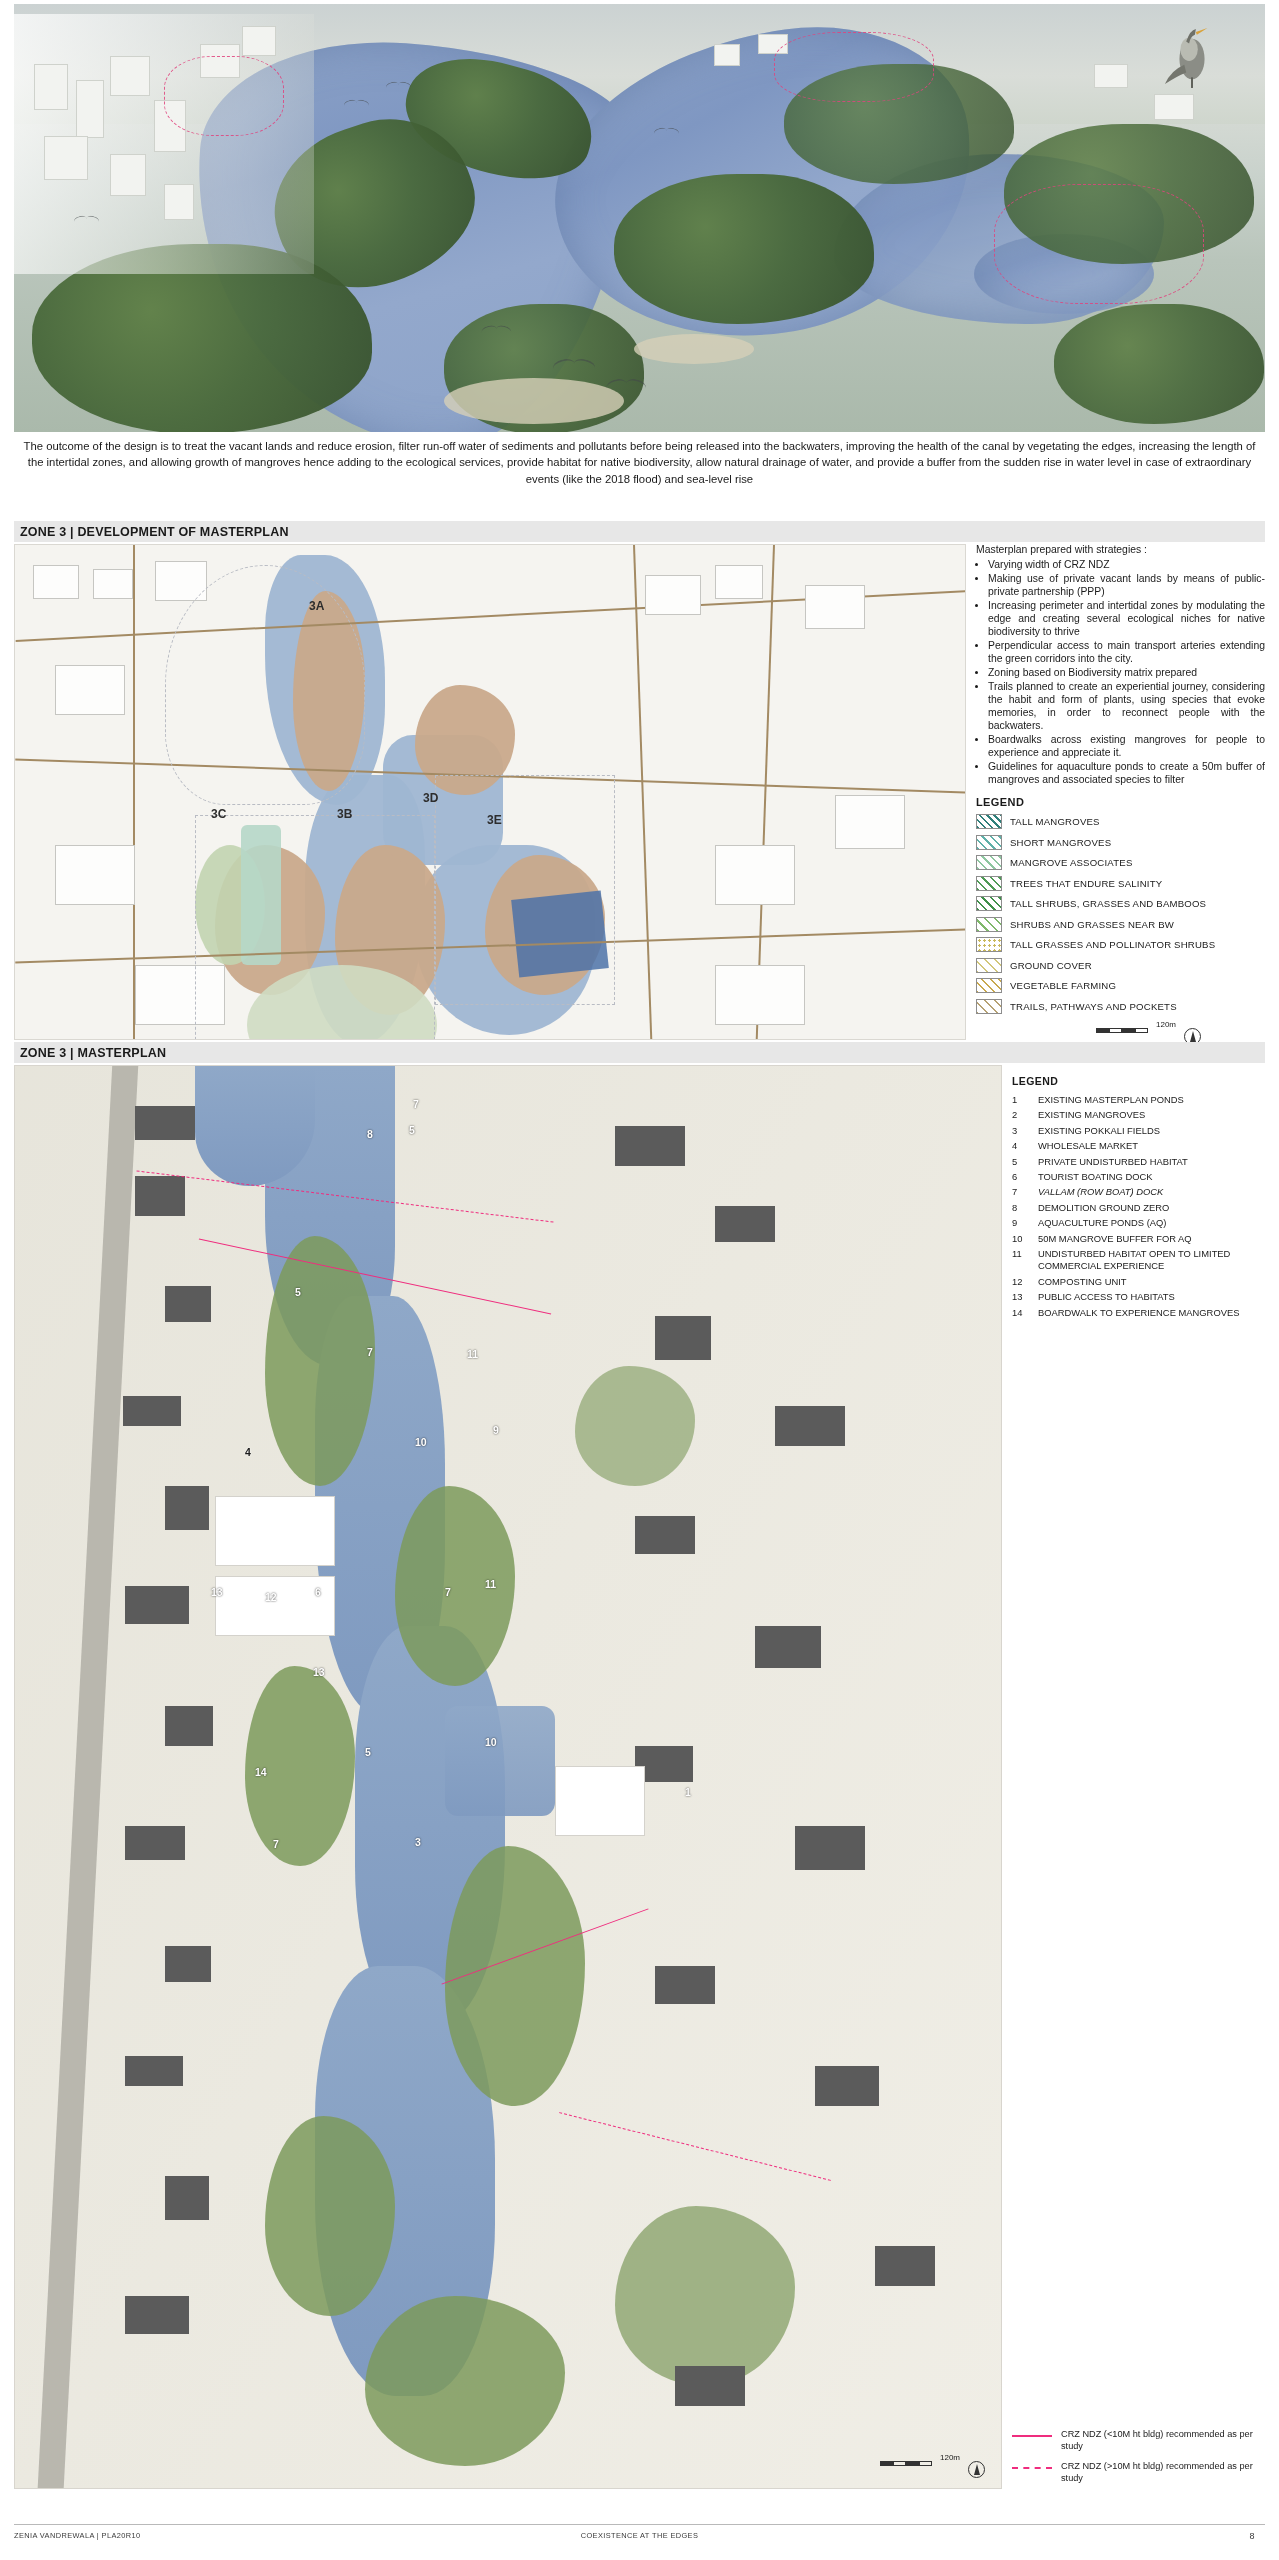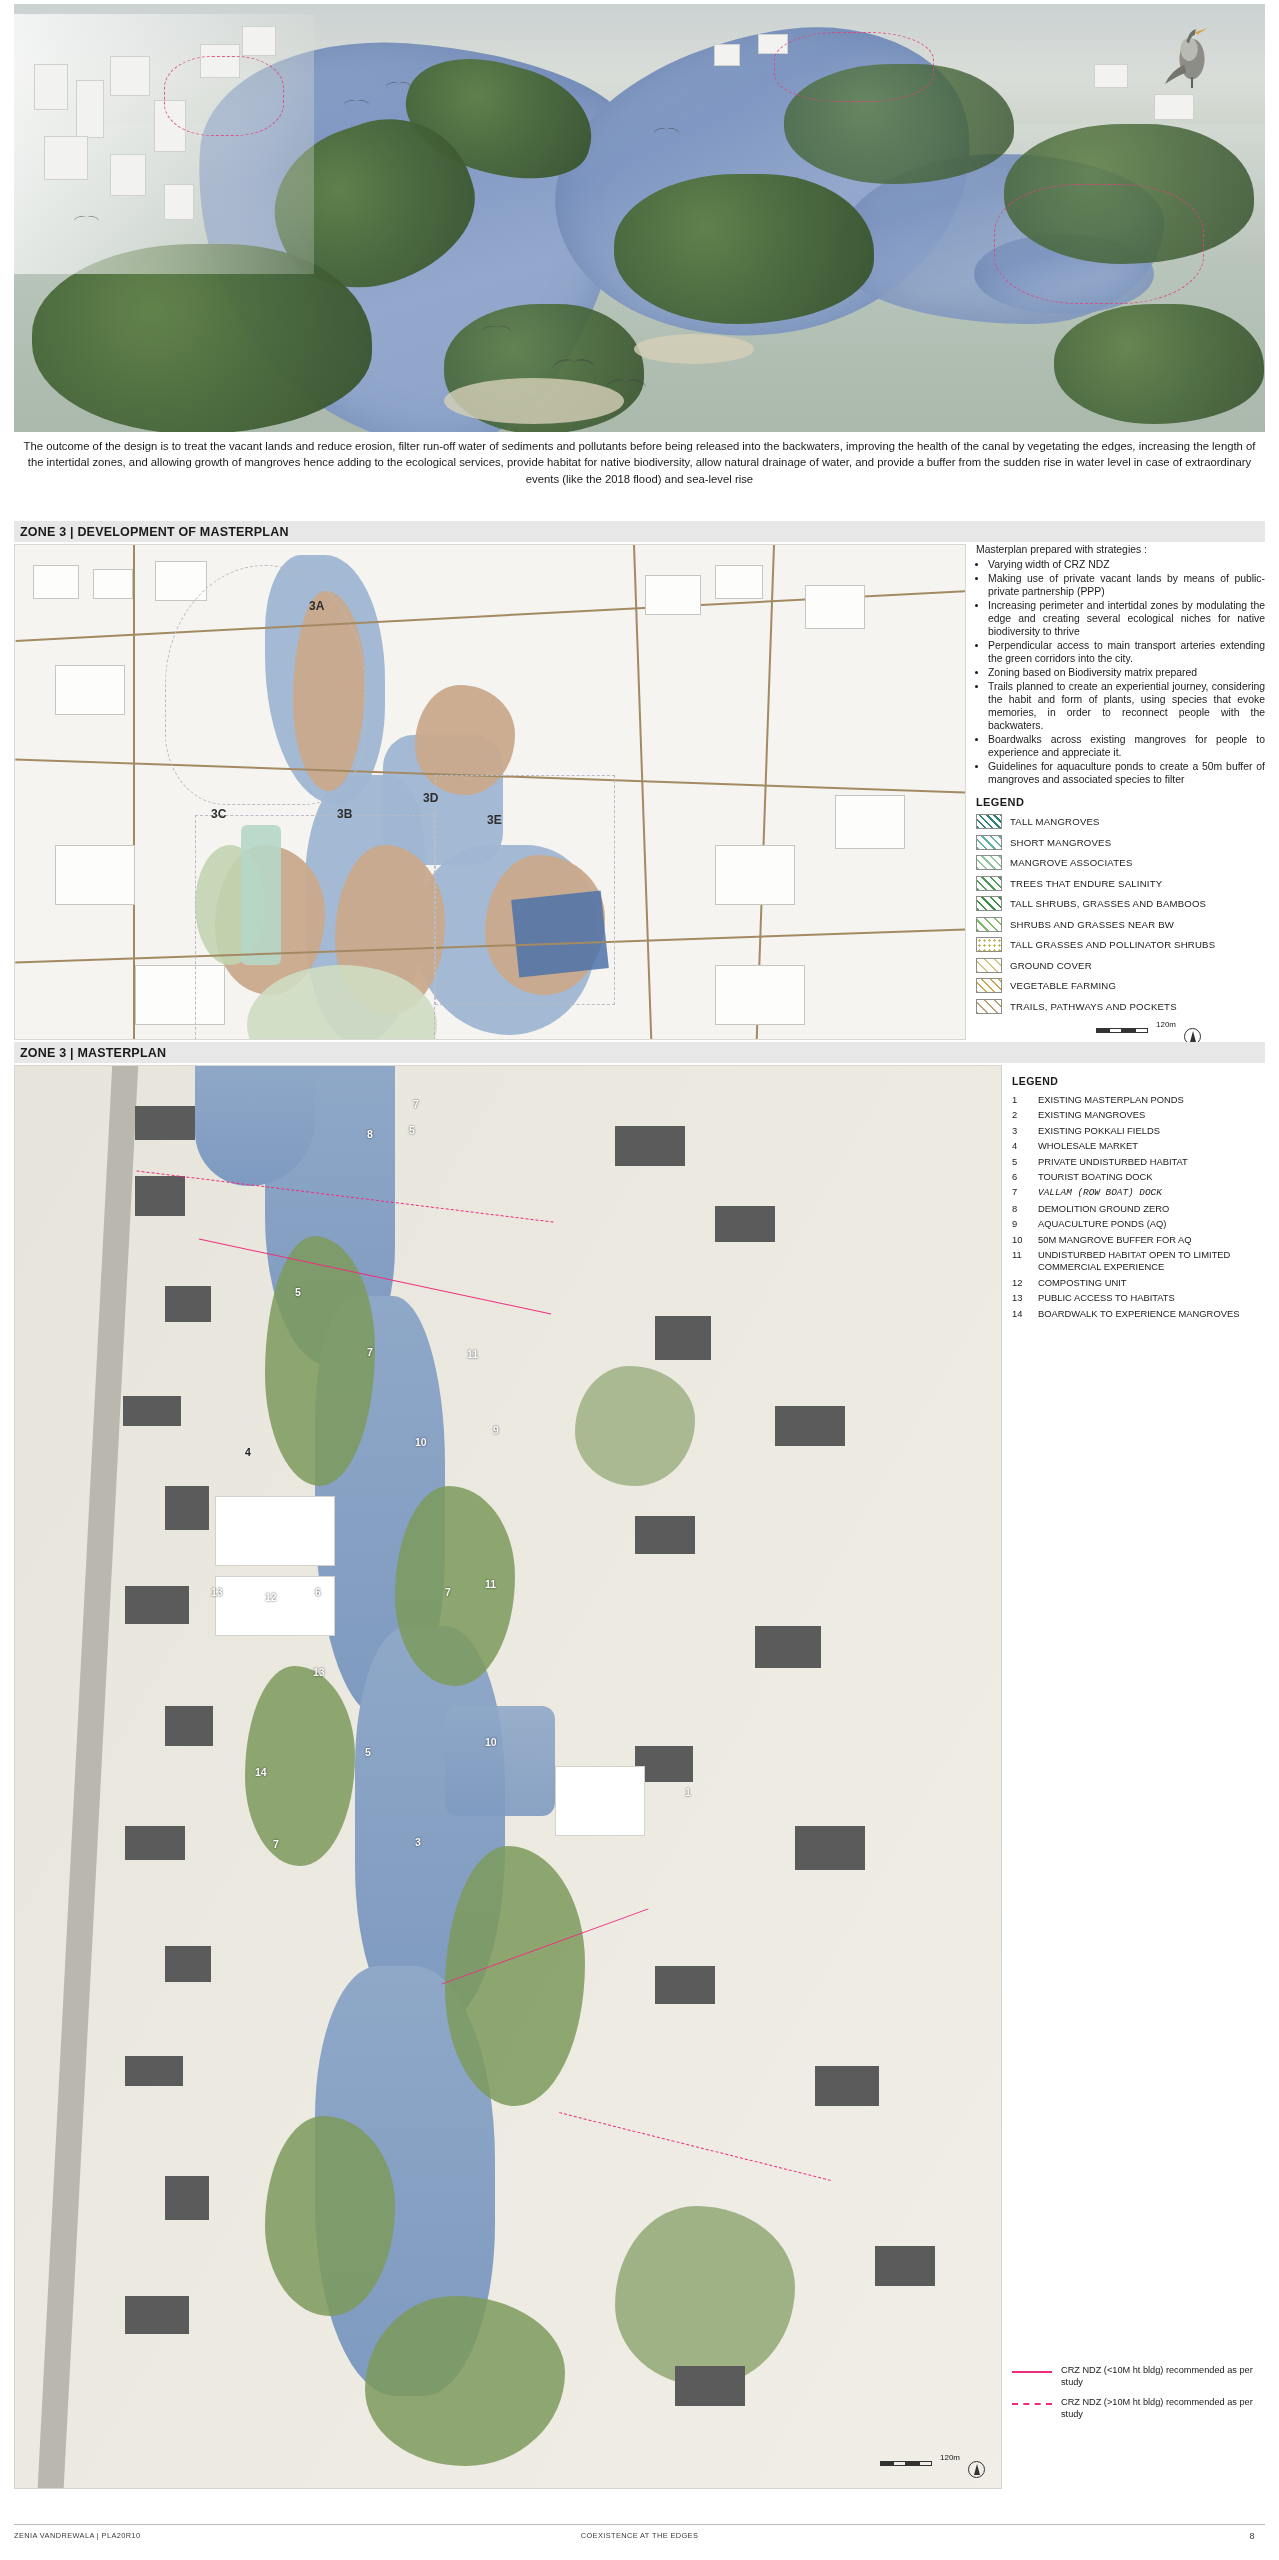--- a/index.html
+++ b/index.html
@@ -167,23 +167,23 @@
     position:absolute; font-size:10.5px; color:#ffffff; font-weight:bold;
     text-shadow:0 0 2px rgba(0,0,0,.8);
   }
   .mp-num.dark { color:#1a1a1a; text-shadow:0 0 2px rgba(255,255,255,.9); }
 
   .mp-legend { position:absolute; left:998px; top:10px; width:253px; }
   .mp-legend .t { font-size:10.5px; font-weight:bold; letter-spacing:.4px; margin-bottom:7px; }
   .mp-legend .r { display:flex; font-size:9.4px; line-height:12.4px; margin-bottom:3px; }
   .mp-legend .r .n { width:26px; flex:none; }
   .mp-legend .r .v { flex:1; }
-  .mp-legend .r .v i { font-style:italic;font-family:Liberation Mono, monospace; }
-
-  .crz-key { position:absolute; left:998px; top:1300px; width:253px; }
+  .mp-legend .r .v i { font-style:italic; }
+
+  .crz-key { position:absolute; left:998px; top:1364px; width:253px; }
   .crz-key .row { display:flex; align-items:flex-start; margin-bottom:9px; }
   .crz-key .swatch { width:40px; height:0; margin:6px 9px 0 0; flex:none; }
   .crz-key .txt { font-size:9.2px; line-height:11.5px; }
 
   
   .footer {
     position:absolute; left:14px; top:2524px; width:1251px; height:22px;
     border-top:1px solid #b9b9b9;
     display:flex; align-items:center; font-size:7.4px; letter-spacing:.4px; color:#3a3a3a;
   }

